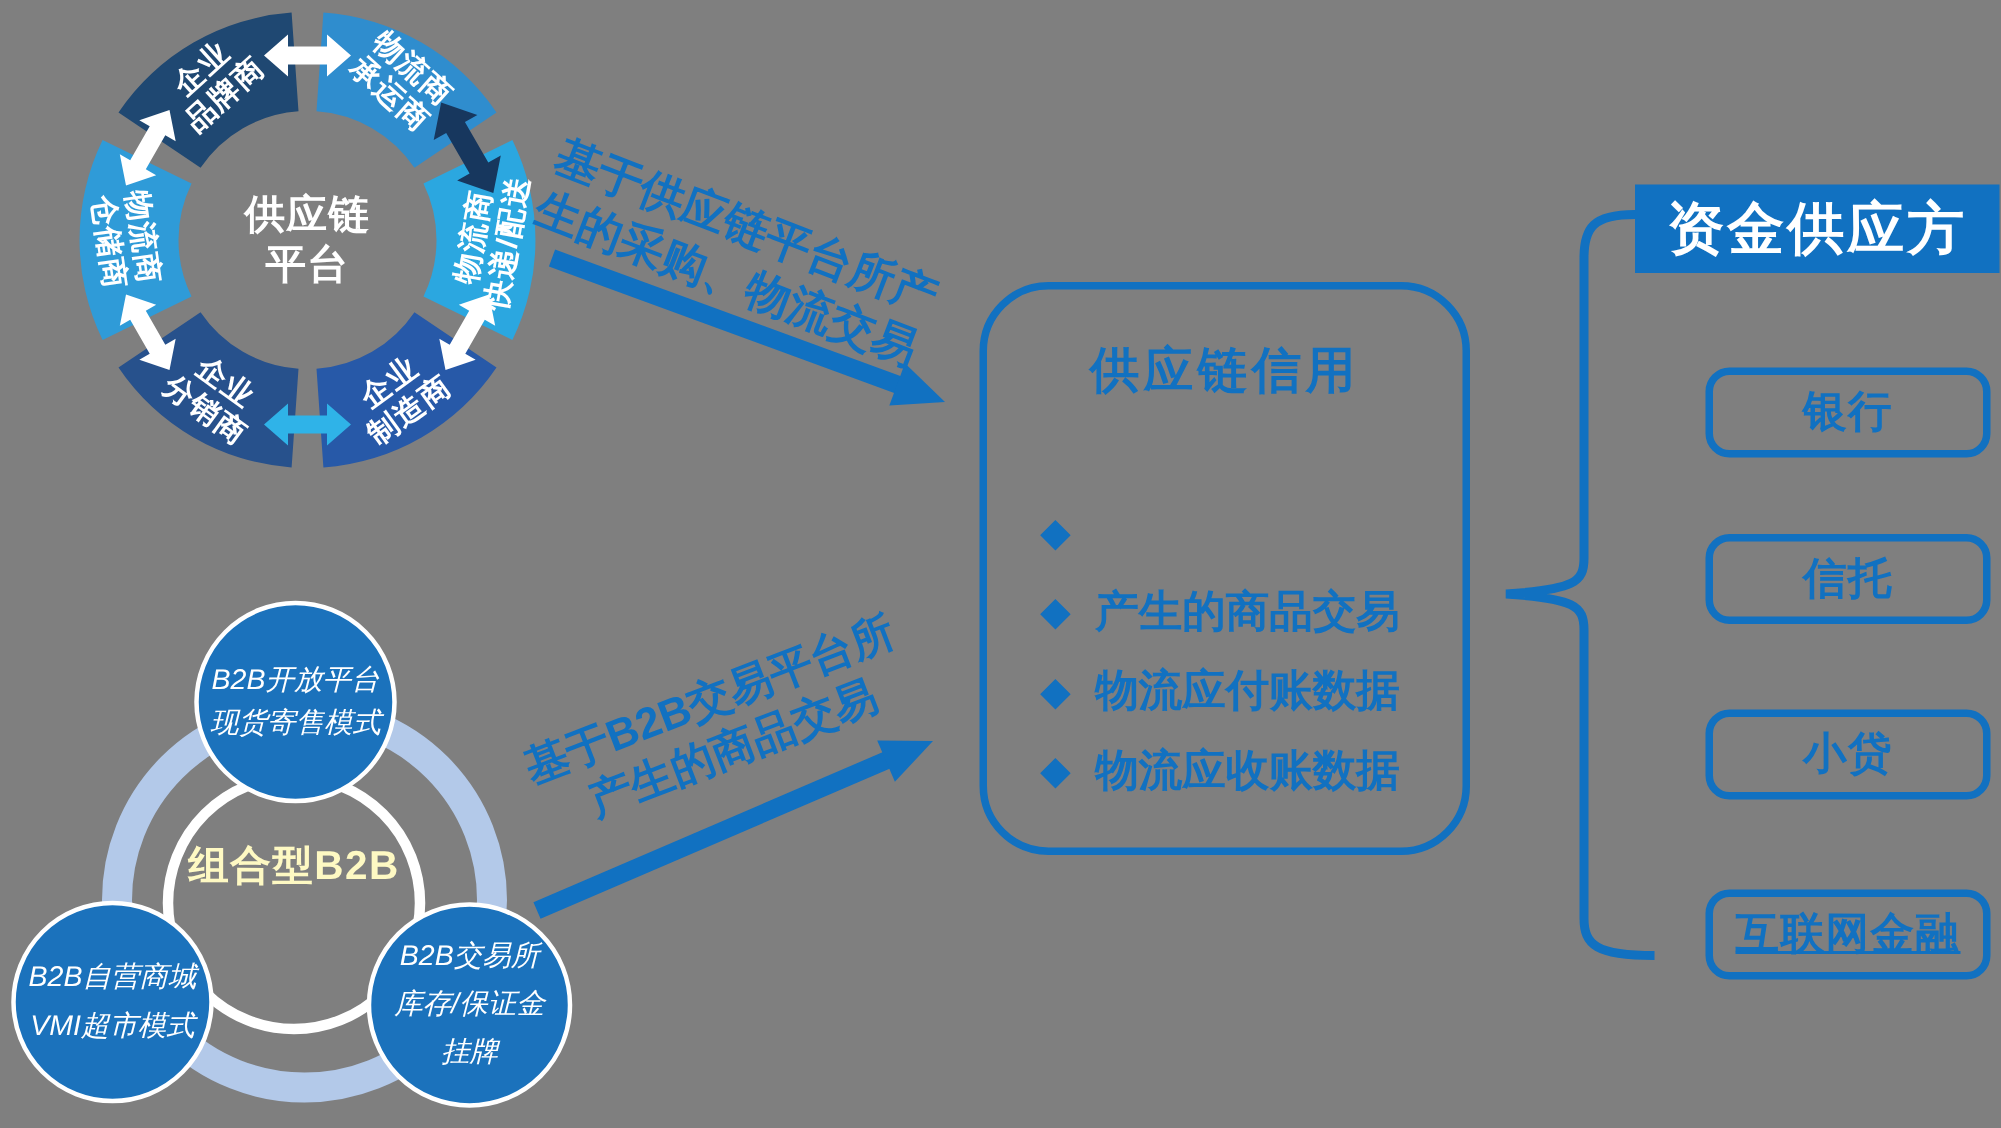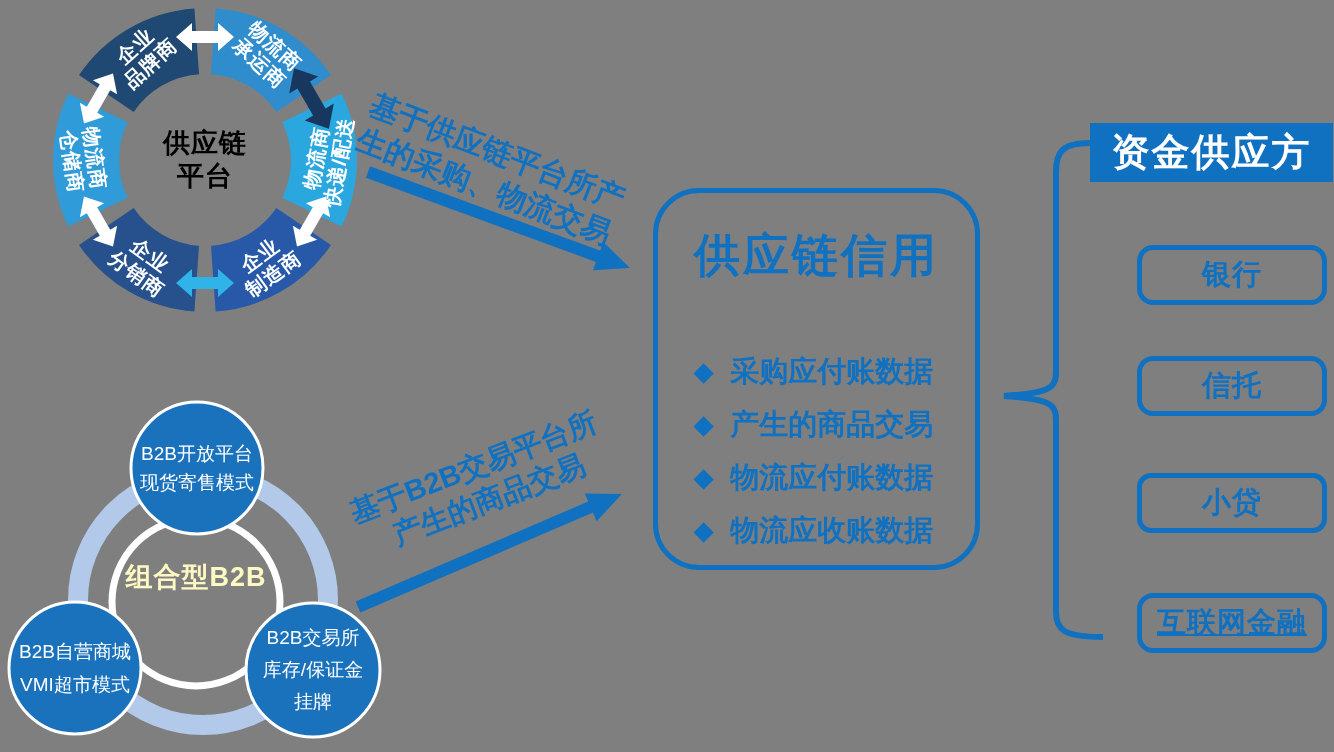--- a/index.html
+++ b/index.html
@@ -5,50 +5,50 @@
   * { margin:0; padding:0; box-sizing:border-box; }
   body { font-family: "Liberation Sans", sans-serif; background:#ffffff; }
   .stage { position:relative; width:1334px; height:752px; background:#7F7F7F; overflow:hidden; }
   .layer { position:absolute; left:0; top:0; }
 
   
   .seg-label { position:absolute; width:150px; text-align:center; color:#ffffff;
     font-weight:bold; font-size:20px; line-height:23px;
     transform:translate(-50%,-50%) rotate(var(--r)); letter-spacing:1px; }
   .donut-center { position:absolute; left:205px; top:160px; transform:translate(-50%,-50%);
-    text-align:center; color:#000000; font-weight:bold; font-size:27px; line-height:33px; letter-spacing:1px; }
+    text-align:center; color:#ffffff; font-weight:bold; font-size:27px; line-height:33px; letter-spacing:1px; }
 
   
   .flow-label { position:absolute; color:#1171C1; font-weight:bold; white-space:nowrap; }
   .flow-top { left:378px; top:86px; transform:rotate(21deg); transform-origin:0 0;
     font-size:30px; line-height:37px; }
   .flow-bottom { left:345px; top:497px; transform:rotate(-21deg); transform-origin:0 0;
     font-size:29px; line-height:36px; }
   .flow-bottom .l2 { padding-left:32px; }
 
   
   .credit-panel { position:absolute; left:653px; top:188px; width:327px; height:382px;
     border:5px solid #1171C1; border-radius:46px; }
-  .credit-title { margin-top:32px; text-align:center; font-size:46px; font-weight:bold;
+  .credit-title { margin-top:32px; text-align:center; font-size:33px; font-weight:bold;
     color:#1171C1; letter-spacing:3px; }
   .bullets { margin-top:58px; padding-left:36px; }
   .bullet-row { display:flex; align-items:center; height:53px; font-size:29px;
     font-weight:bold; color:#1171C1; }
   .bullet-icon { font-size:25px; margin-right:17px; }
 
   
   .funder-header { position:absolute; left:1090px; top:123px; width:243px; height:59px;
     background:#1171C1; color:#ffffff; font-size:38px; font-weight:bold;
     display:flex; align-items:center; justify-content:center; letter-spacing:2px; }
   .funder-box { position:absolute; left:1137px; width:190px; height:60px;
     border:5px solid #1171C1; border-radius:16px; color:#1171C1; font-size:29px;
     font-weight:bold; display:flex; align-items:center; justify-content:center; letter-spacing:1px; }
 
   
-  .circle-label { position:absolute; text-align:center; color:#ffffff; font-size:19px; }
+  .circle-label { position:absolute; text-align:center; color:#ffffff; font-size:19px;font-style:italic; }
   .b2b-top    { left:107px; top:439px; width:180px; line-height:29px; }
   .b2b-left   { left:-10px; top:635px; width:170px; line-height:33px; }
   .b2b-right  { left:228px; top:622px; width:170px; line-height:32px; }
   .b2b-center { position:absolute; left:96px; top:552px; width:200px; text-align:center;
     color:#fef9c3; font-size:27px; font-weight:bold; line-height:50px; letter-spacing:1px; }
 </style>
 </head>
 <body>
 
 <div class="stage">
@@ -125,41 +125,40 @@
   <div class="flow-label flow-bottom">
     <div>基于B2B交易平台所</div>
       <div class="l2">产生的商品交易</div>
   </div>
 
   <div class="credit-panel">
     <div class="credit-title">供应链信用</div>
     <div class="bullets">
       <div class="bullet-row">
         <span class="bullet-icon">◆</span>
-        <span>采购应付账数据</span>
       </div>
       <div class="bullet-row">
         <span class="bullet-icon">◆</span>
         <span>产生的商品交易</span>
       </div>
       <div class="bullet-row">
         <span class="bullet-icon">◆</span>
         <span>物流应付账数据</span>
       </div>
       <div class="bullet-row">
         <span class="bullet-icon">◆</span>
         <span>物流应收账数据</span>
       </div>
     </div>
   </div>
 
   <div class="funder-header">资金供应方</div>
   <div class="funder-box" style="top:356px;">信托</div>
   <div class="funder-box" style="top:245px;">银行</div>
-  <div class="funder-box" style="top:473px;border-radius:14px;">小贷</div>
+  <div class="funder-box" style="top:473px;">小贷</div>
   <div class="funder-box" style="top:593px;text-decoration:underline;">互联网金融</div>
 
   <div class="circle-label b2b-top">
     <div>B2B开放平台</div>
       <div>现货寄售模式</div>
   </div>
   <div class="circle-label b2b-left">
     <div>B2B自营商城</div>
       <div>VMI超市模式</div>
   </div>

